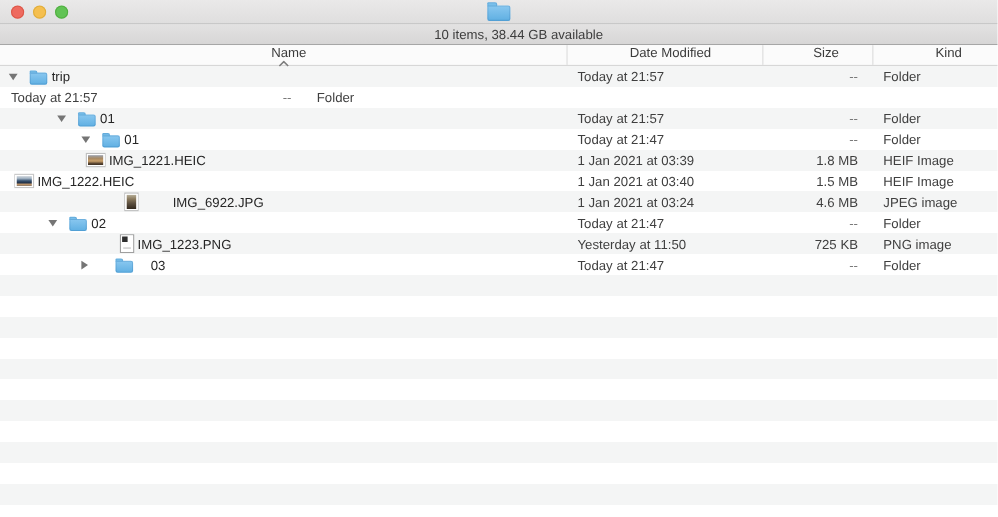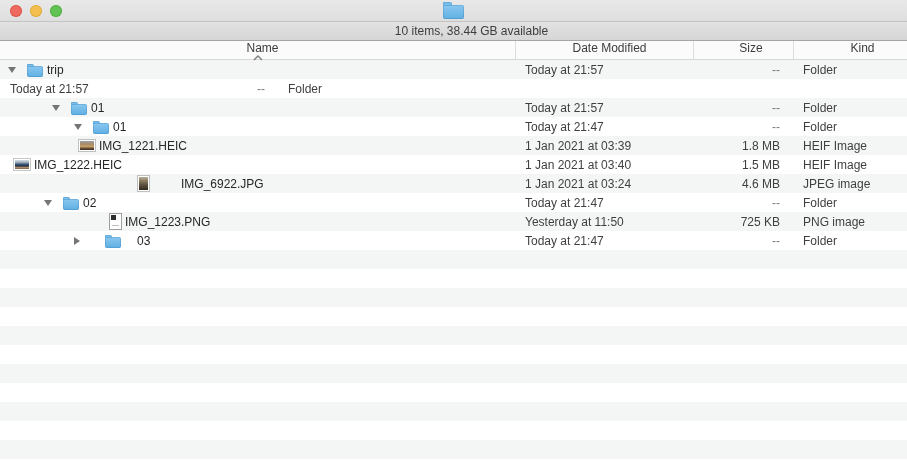--- a/index.html
+++ b/index.html
@@ -173,21 +173,21 @@
     <div class="cell-name" style="">
       <span class="tri tri-none"></span>
       <span class="icon thumb thumb-dusk"></span>
       <span class="label">IMG_1222.HEIC</span>
     </div>
     <div class="cell-date">1 Jan 2021 at 03:40</div>
     <div class="cell-size">1.5 MB</div>
     <div class="cell-kind">HEIF Image</div>
   </div>
       <div class="row">
-    <div class="cell-name" style="padding-left: 96px; gap: 28px;">
+    <div class="cell-name" style="padding-left: 72px; gap: 28px;">
       <span class="tri tri-none"></span>
       <span class="icon thumb thumb-portrait"></span>
       <span class="label">IMG_6922.JPG</span>
     </div>
     <div class="cell-date">1 Jan 2021 at 03:24</div>
     <div class="cell-size">4.6 MB</div>
     <div class="cell-kind">JPEG image</div>
   </div>
       <div class="row">
     <div class="cell-name" style="padding-left: 44px;">

